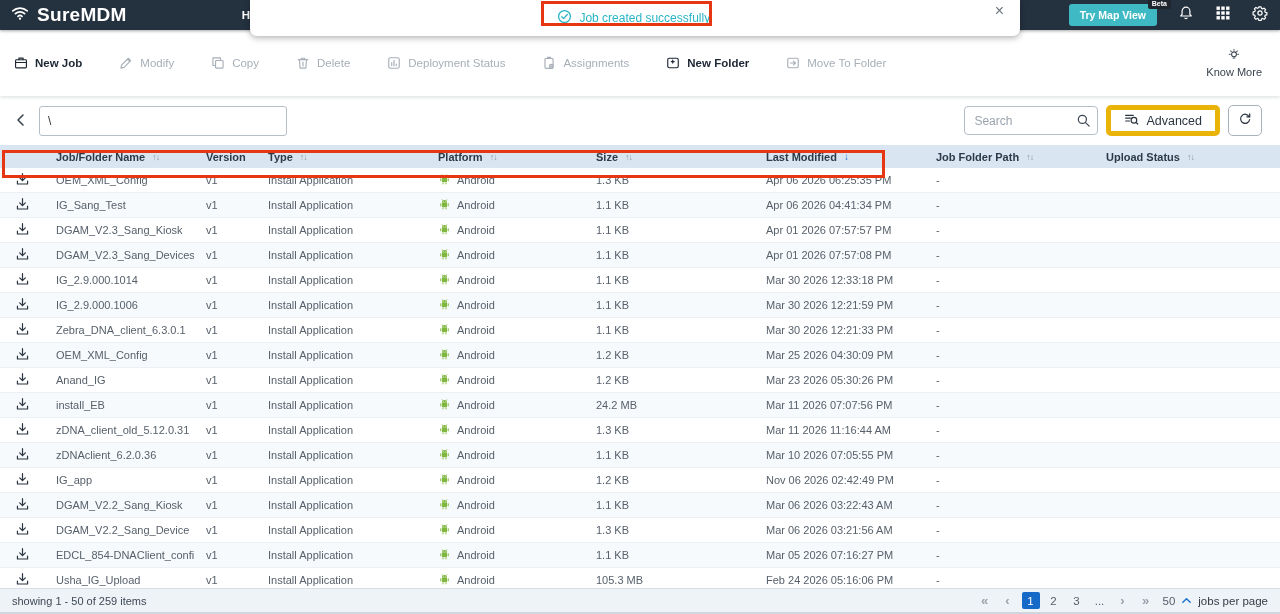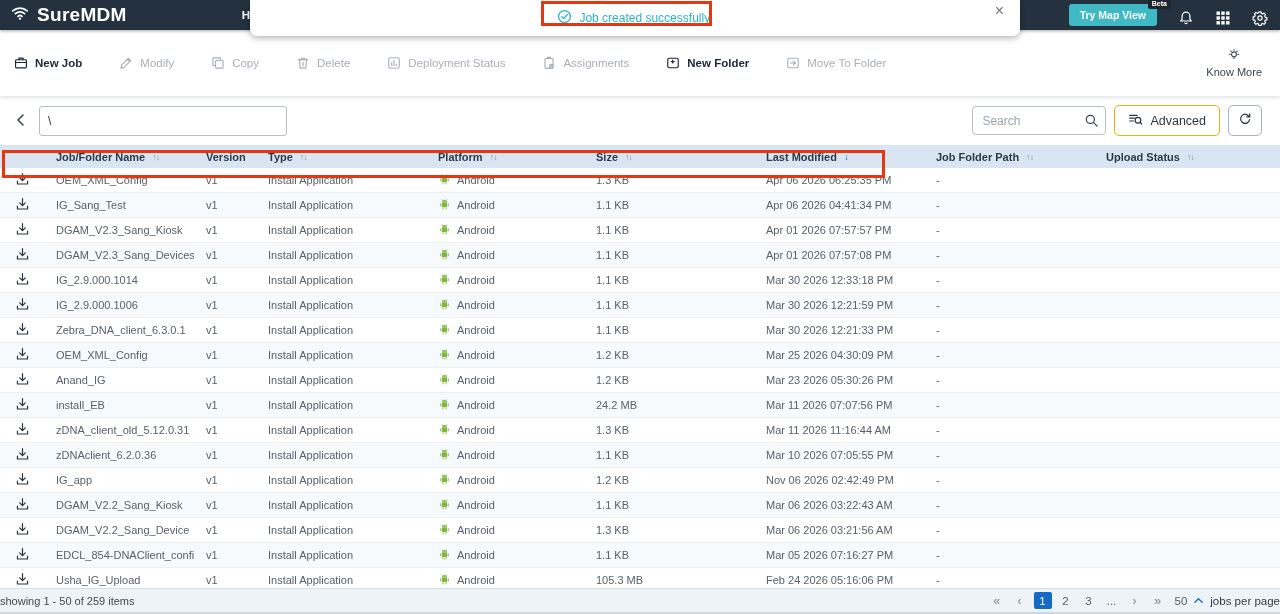--- a/index.html
+++ b/index.html
@@ -4,21 +4,21 @@
 <style>
   * { box-sizing: border-box; margin: 0; padding: 0; }
   html,body { width:1280px; height:614px; overflow:hidden; }
   body { font-family:"Liberation Sans", sans-serif; background:#fff; position:relative; }
 
   
   .topbar { height:30px; background:#24313f; display:flex; align-items:center; color:#fff;
             position:relative; z-index:5; padding:0 12px 0 10px; box-shadow:0 1px 3px rgba(0,0,0,.35); }
   .brand { display:flex; align-items:center; gap:7px; font-size:19px; font-weight:bold; letter-spacing:.3px; }
   .home-tab { margin-left:105px; font-size:11.5px; font-weight:bold; padding:4px 10px; }
-  .topbar-right { margin-left:auto; display:flex; align-items:flex-end; gap:20px; }
+  .topbar-right { margin-left:auto; display:flex; align-items:flex-start; gap:20px; }
   .map-btn { position:relative; background:#3fbac5; color:#fff; border:none; border-radius:3px;
              font-family:inherit; font-size:10.5px; font-weight:bold; padding:5px 11px; cursor:pointer; }
   .beta-chip { position:absolute; top:-6px; right:-14px; background:#20262e; color:#fff;
                font-size:7px; font-weight:bold; padding:2px 4px; border-radius:2px; }
   .top-icn { width:17px; height:17px; display:flex; align-items:center; justify-content:center; cursor:pointer; }
   .top-icn svg { width:16px; height:16px; }
 
   
   .toast { position:absolute; left:250px; top:0; width:770px; height:36px; background:#fff;
            border-radius:0 0 7px 7px; box-shadow:0 2px 6px rgba(0,0,0,.30);
@@ -48,21 +48,21 @@
   .back-chevron svg { width:14px; height:14px; }
   .path-input { width:248px; height:30px; border:1px solid #b6bec6; border-radius:3px;
                 font-family:inherit; font-size:12px; padding:0 8px; color:#333; }
   .right-controls { margin-left:auto; display:flex; align-items:center; gap:8px; }
   .search-wrap { position:relative;margin-left:28px; }
   .search-input { width:134px; height:29px; border:1px solid #b6bec6; border-radius:4px;
                   font-family:inherit; font-size:12px; padding:0 26px 0 9px; color:#333; }
   .search-input::placeholder { color:#9aa3ad; }
   .search-icn { position:absolute; right:7px; top:7px; width:15px; height:15px; }
   .btn-advanced { height:31px; display:flex; align-items:center; gap:7px; background:#fff;
-                  border:1px solid #eab308; border-radius:5px; padding:0 13px; font-family:inherit;
+                  border:5px solid #eab308; border-radius:5px; padding:0 13px; font-family:inherit;
                   font-size:12.5px; color:#2b3540; cursor:pointer; }
   .btn-advanced svg { width:15px; height:15px; }
   .btn-refresh { width:34px; height:31px; background:#fff; border:1px solid #a9b1b9; border-radius:5px;
                  display:flex; align-items:center; justify-content:center; cursor:pointer; }
   .btn-refresh svg { width:14px; height:14px; }
 
   
   .grid-cols { display:grid; grid-template-columns:44px 150px 62px 170px 158px 170px 170px 170px auto; }
   .table-header { background:#d9e5f1; height:23px; align-items:center; font-size:11px; font-weight:bold; color:#2c3a48; }
   .th { display:flex; align-items:center; gap:7px; padding-left:12px; cursor:pointer;text-align:center; }
@@ -74,21 +74,21 @@
   .row:nth-child(even) { background:#f7fafc; }
   .cell { padding-left:12px; white-space:nowrap; overflow:hidden; }
   .dl-cell { display:flex; justify-content:center; padding-left:0; }
   .dl-cell svg { width:15px; height:15px; }
   .plat-cell { display:flex; align-items:center; gap:6px; }
   .plat-cell svg { width:13px; height:13px; }
 
   
   .footerbar { position:absolute; left:0; right:0; bottom:0; height:26px; background:#eef3f8;
                border-top:1px solid #d7dee5; border-bottom:2px solid #cfd6dd;
-               display:flex; align-items:center; padding:0 0; font-size:11px; color:#3f4953; z-index:2; }
+               display:flex; align-items:center; padding:0 12px; font-size:11px; color:#3f4953; z-index:2; }
   .pagination { margin-left:auto; display:flex; align-items:center; gap:5px; }
   .pg { min-width:18px; height:17px; display:flex; align-items:center; justify-content:center;
         font-size:11.5px; color:#555e67; cursor:pointer; border-radius:2px; }
   .pg.nav { color:#99a1aa; font-size:13px; font-weight:bold; }
   .pg.active { background:#1569c7; color:#fff; }
   .per-page { display:flex; align-items:center; gap:6px; margin-left:8px; }
   .per-page-count { font-size:11.5px; color:#555e67; cursor:pointer; }
   .caret-up { width:11px; height:11px; cursor:pointer; }
   .per-page-label { font-size:11.5px; color:#333c45; }
 </style>

